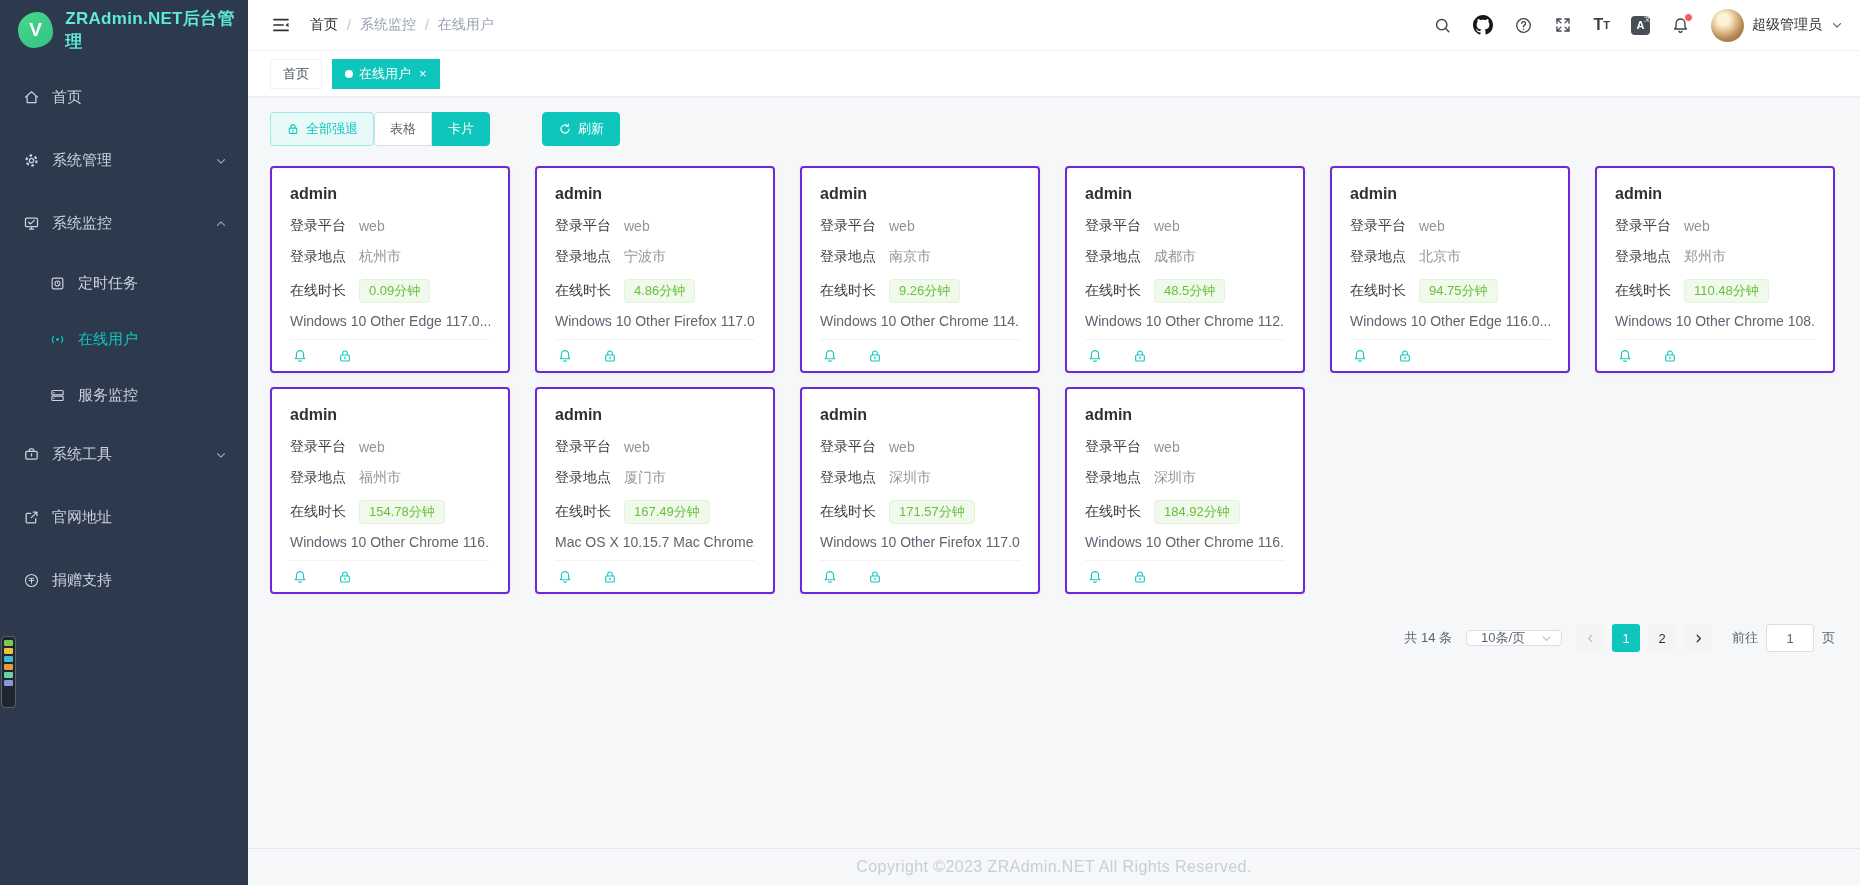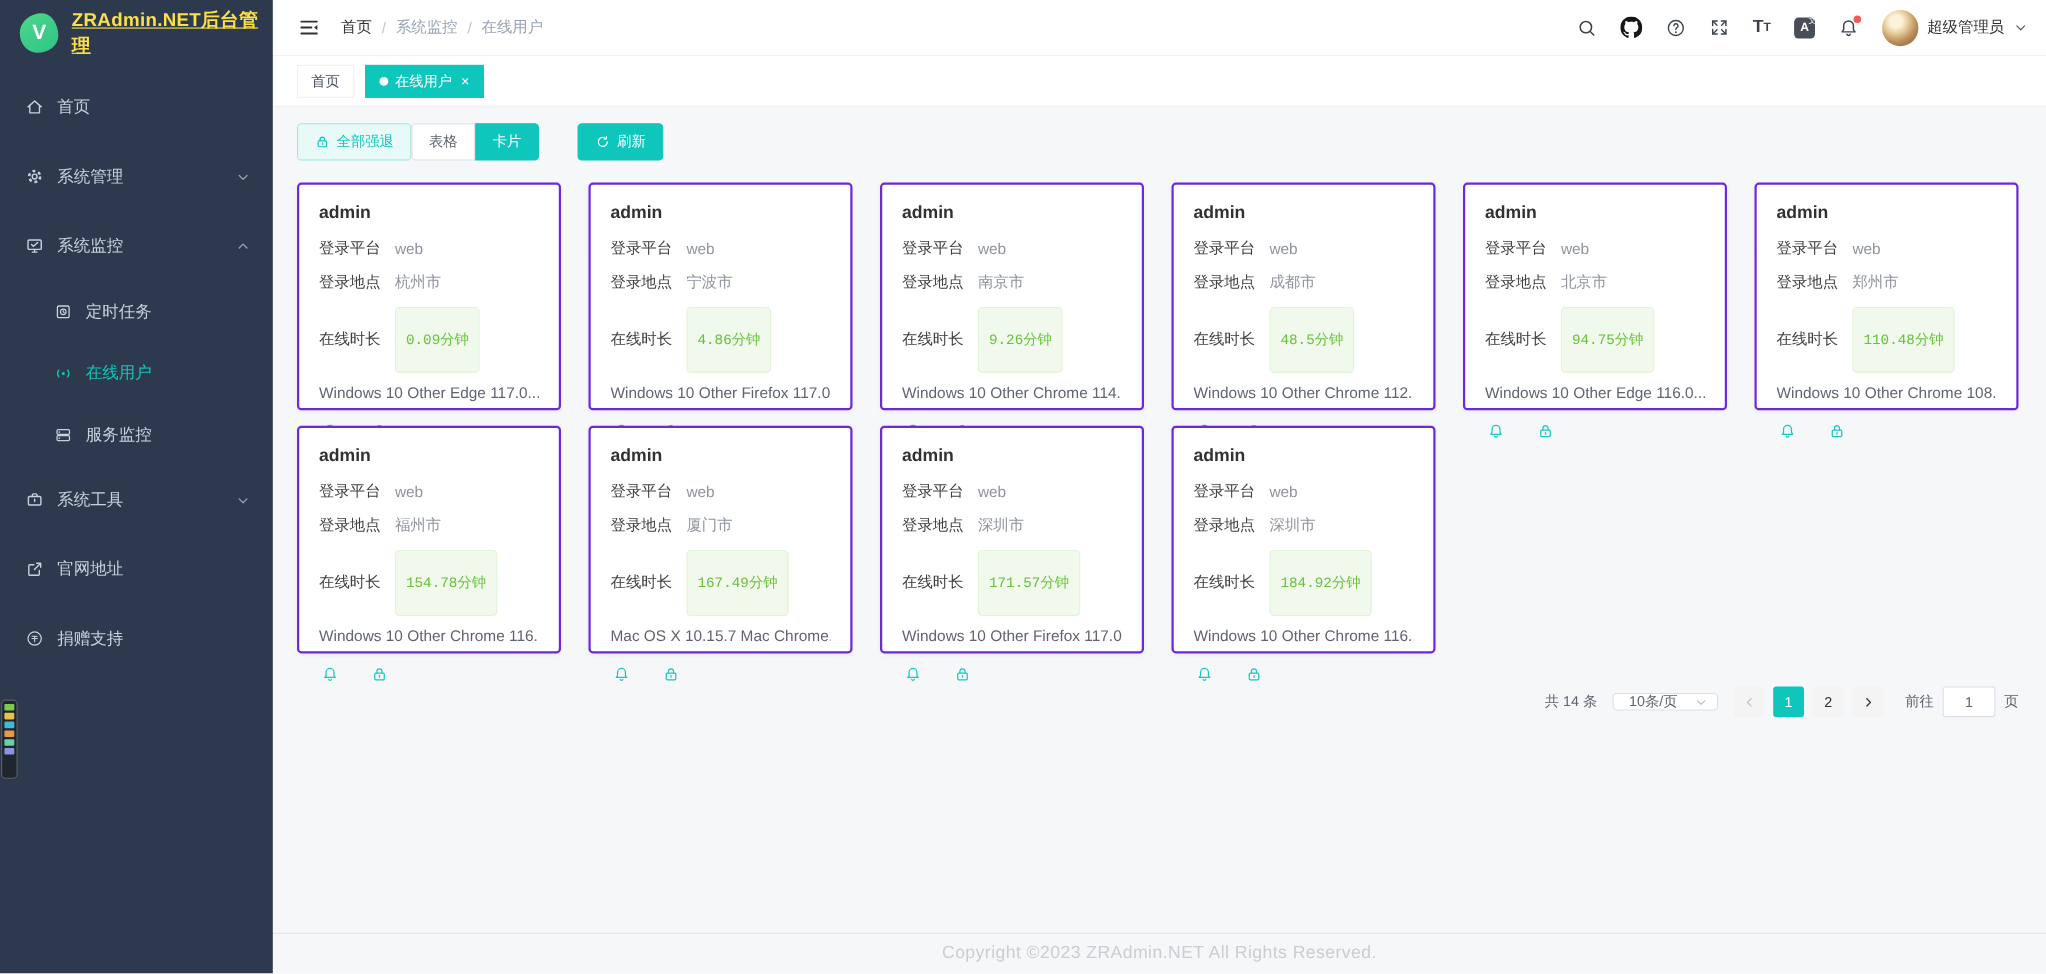--- a/index.html
+++ b/index.html
@@ -4,21 +4,21 @@
 <style>
   * { box-sizing: border-box; margin: 0; padding: 0; }
   html,body { width:1860px; height:885px; overflow:hidden; }
   body { font-family:"Liberation Sans","DejaVu Sans",sans-serif; background:#fff; color:#303133; }
   #app { display:flex; width:1860px; height:885px; position:relative; }
 
   
   aside.sidebar { width:248px; min-width:248px; height:100%; background:#2d3a4d; display:flex; flex-direction:column; position:relative; }
   .logo-row { height:60px; display:flex; align-items:center; padding-left:18px; gap:12px; }
   .logo-blob { width:36px; height:36px; background:linear-gradient(140deg,#4cd68a,#2fc487); border-radius:58% 42% 55% 45% / 50% 58% 42% 50%; display:flex; align-items:center; justify-content:center; color:#fff; font-weight:bold; font-size:19px; }
-  .logo-title { color:#fde047; font-size:17px; font-weight:bold; letter-spacing:.3px;text-decoration:underline; }
+  .logo-title { color:#5eead4; font-size:17px; font-weight:bold; letter-spacing:.3px; }
   .menu { flex:1; padding-top:6px; }
   .menu-item { height:63px; display:flex; align-items:center; padding:0 20px 0 22px; color:#c9d1dc; font-size:15px; cursor:pointer; }
   .menu-item .mi-icon { width:18px; height:18px; margin-right:12px; display:flex; align-items:center; justify-content:center; color:#c9d1dc; }
   .menu-item .mi-label { flex:1; }
   .menu-item .mi-chev { color:#9aa5b5; display:flex; }
   .menu-item.sub-item { height:56px; padding-left:48px; }
   .menu-item.active, .menu-item.active .mi-icon { color:#0fc6bd; }
   .devtools-widget { position:absolute; left:1px; top:636px; width:15px; height:72px; background:#20262e; border:1px solid #5a6168; border-radius:4px; overflow:hidden; display:flex; flex-direction:column; gap:2px; padding:3px 2px; z-index:5; }
   .devtools-widget i { display:block; height:6px; border-radius:1px; }
 
@@ -54,30 +54,30 @@
   
   .content { flex:1; padding:15px 25px 0 22px; overflow:hidden; }
   .toolbar { display:flex; align-items:center; gap:0; }
   .btn { height:33px; display:inline-flex; align-items:center; justify-content:center; gap:6px; font-size:13px; border-radius:4px; cursor:pointer; border:1px solid transparent; padding:16px 15px; }
   .btn-plain { background:#e7faf8; border-color:#9de8e2; color:#0fc6bd; }
   .btn-solid { background:#0fc6bd; border-color:#0fc6bd; color:#fff; }
   .toggle-group { display:inline-flex; }
   .toggle-group .btn { border-radius:0; }
   .toggle-group .btn:first-child { border-radius:4px 0 0 4px; background:#fff; border-color:#dcdfe6; color:#5f6470; }
   .toggle-group .btn:last-child { border-radius:0 4px 4px 0; }
-  .refresh-wrap { margin-left:35px; }
+  .refresh-wrap { margin-left:52px; }
 
   
   .cards-grid { display:grid; grid-template-columns:repeat(6,240px); gap:14px 25px; margin-top:20px; }
   .card { width:240px; height:207px; background:#fff; border:2px solid #6d28d9; border-radius:4px; box-shadow:0 1px 4px rgba(0,0,0,.05); padding:17px 18px 10px 18px; }
   .card-title { font-size:16px; font-weight:bold; color:#303133; margin-bottom:14px; }
   .card-row { display:flex; align-items:center; font-size:14px; margin-bottom:13px; }
   .card-row .lbl { color:#404040; margin-right:13px; }
   .card-row .val { color:#8e939c; }
-  .badge { background:#f0f9eb; border:1px solid #e1f3d8; color:#67c23a; font-size:13px; border-radius:4px; padding:20px 9px;font-family:Liberation Mono, monospace; }
+  .badge { background:#f0f9eb; border:1px solid #e1f3d8; color:#67c23a; font-size:13px; border-radius:4px; padding:2px 9px; }
   .card-row.dur { margin-bottom:10px; }
   .ua { font-size:14px; color:#5f6470; white-space:nowrap; overflow:hidden; margin-bottom:10px; }
   .card-foot { border-top:1px solid #f1f3f6; padding:8px 2px 0 2px; display:flex; gap:29px; color:#18c8c0; }
   .cf-icon { display:flex; cursor:pointer; }
 
   
   .pagination { display:flex; align-items:center; justify-content:flex-end; margin-top:30px; gap:14px; font-size:13px; color:#5f6470; }
   .page-select { width:96px; height:16px; border:1px solid #dcdfe6; border-radius:4px; background:#fff; display:flex; align-items:center; justify-content:space-between; padding:0 8px 0 14px; cursor:pointer; color:#5f6470; }
   .pager { display:flex; align-items:center; gap:8px; }
   .pg-btn { min-width:28px; height:28px; border-radius:3px; background:#f4f4f5; display:flex; align-items:center; justify-content:center; font-size:13px; color:#303133; cursor:pointer; }

